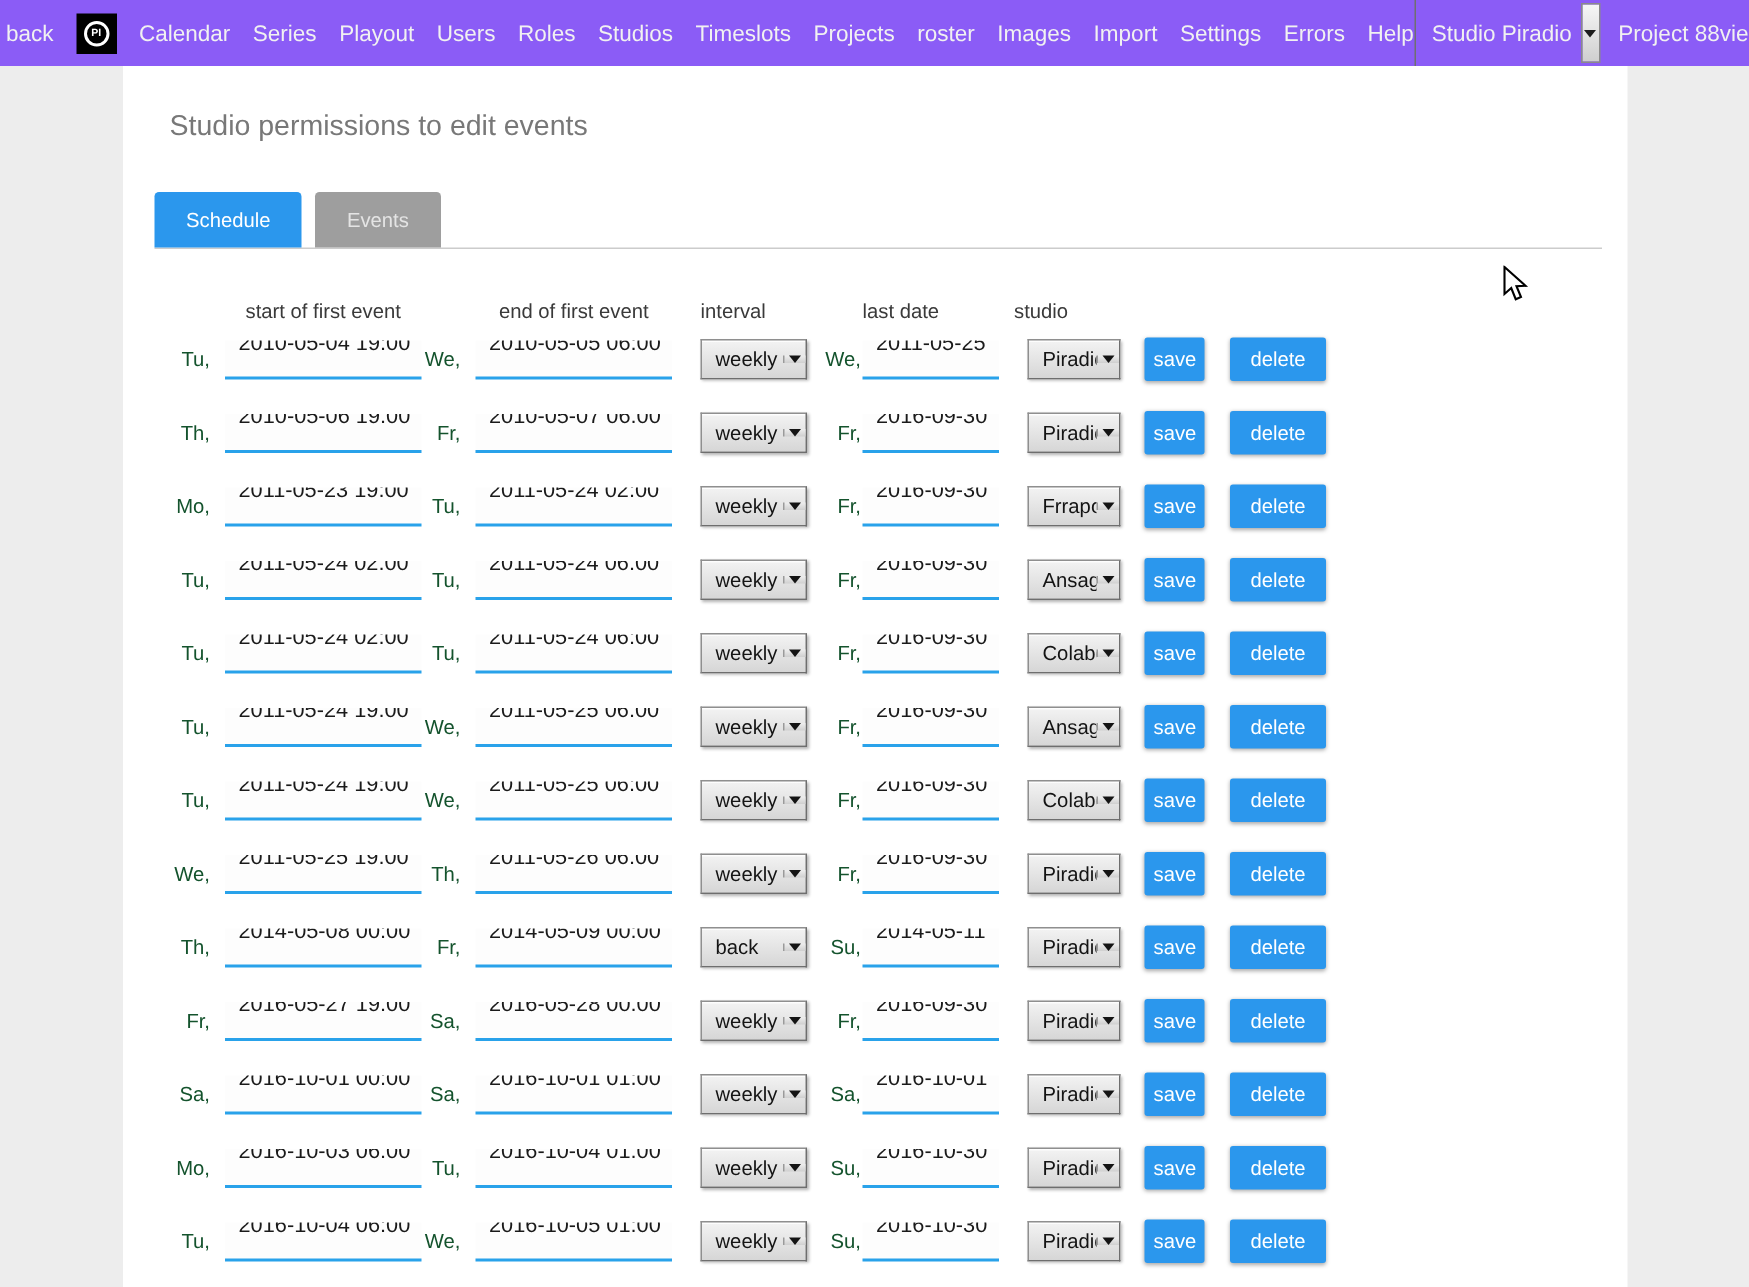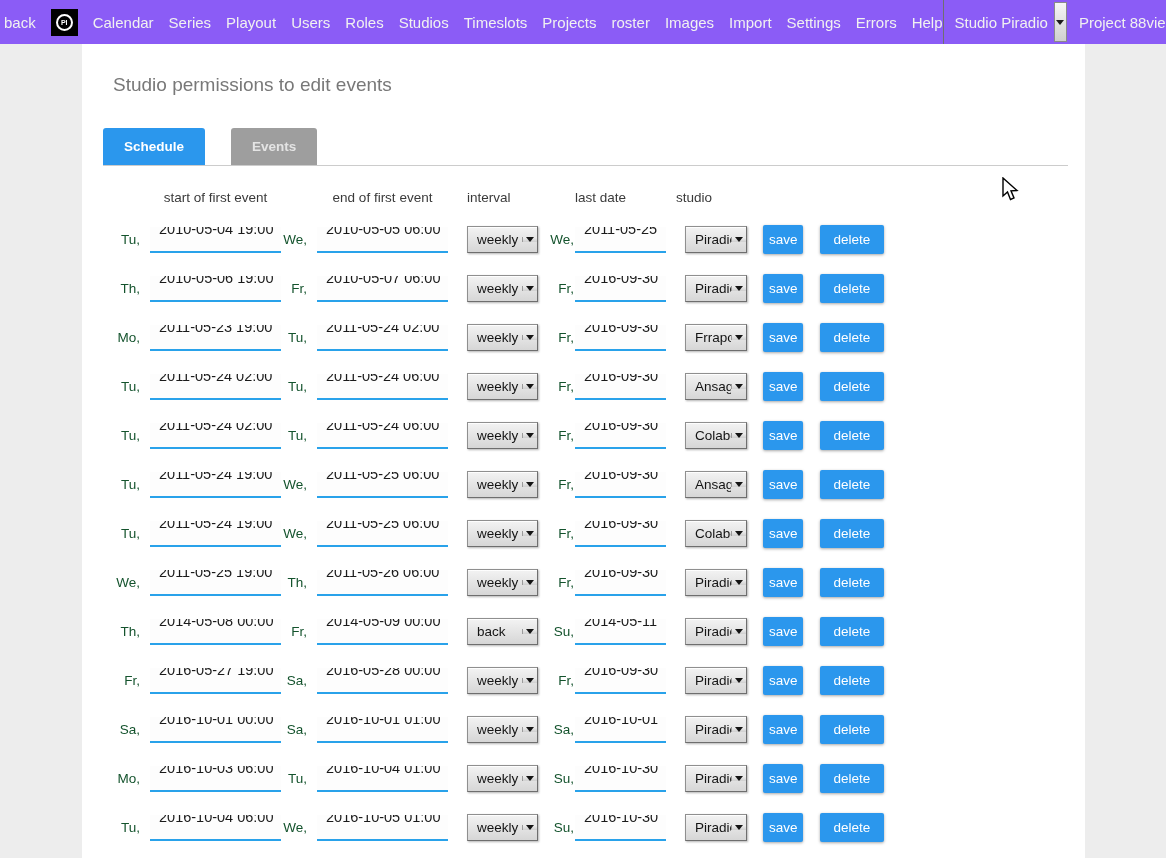--- a/index.html
+++ b/index.html
@@ -48,30 +48,30 @@
     background:#ffffff;
   }
   .page-title {
     padding:30px 17px 0 31px; font-size:19px; color:#787878;
   }
   .tabs {
     display:flex; align-items:flex-end;
     margin:32px 17px 0 21px; border-bottom:1px solid #cccccc;
   }
   .tab {
-    height:37px; padding:0 21px; margin-right:26px;
+    height:37px; padding:0 21px; margin-right:9px;
     display:flex; align-items:center; font-size:13.5px;
-    border-radius:3px 3px 0 0; cursor:default;font-weight:bold;
+    border-radius:3px 3px 0 0; cursor:default;
   }
   .tab.active { background:#2b97ed; color:#ffffff; }
   .tab.inactive { background:#9e9e9e; color:#e4e4e4; }
 
   
   .thead {
-    display:flex; align-items:center; height:36px; margin-top:13px;
+    display:flex; align-items:flex-end; height:36px; margin-top:13px;
     padding-left:22px; font-size:13.5px; color:#3a3a3a;
   }
   .h-sp1 { width:36px; }
   .h-start { width:131px; margin-left:10px; text-align:center; }
   .h-sp2 { width:26px; }
   .h-end { width:131px; margin-left:10px; text-align:center; }
   .h-interval { width:71px; margin-left:19px; }
   .h-sp3 { width:26px; margin-left:10px; }
   .h-last { width:92px; margin-left:1px; }
   .h-studio { margin-left:9px; }

